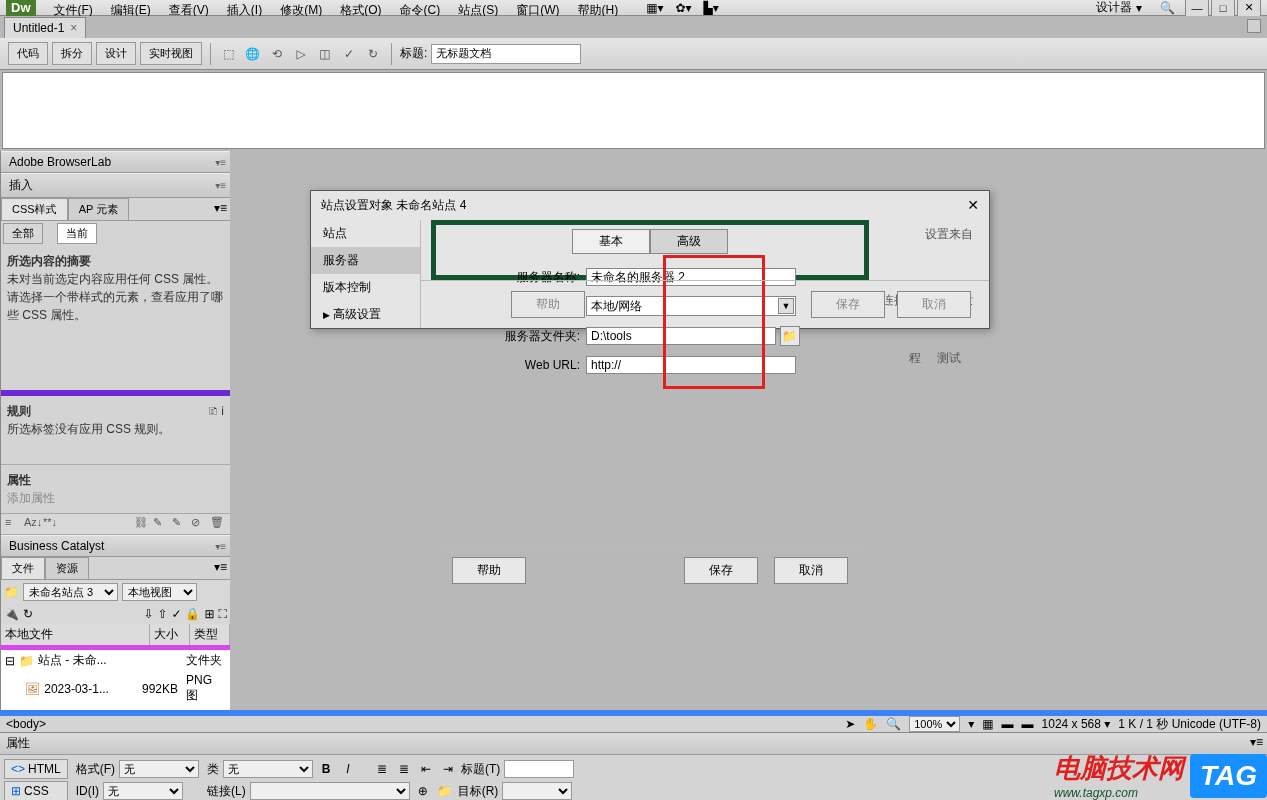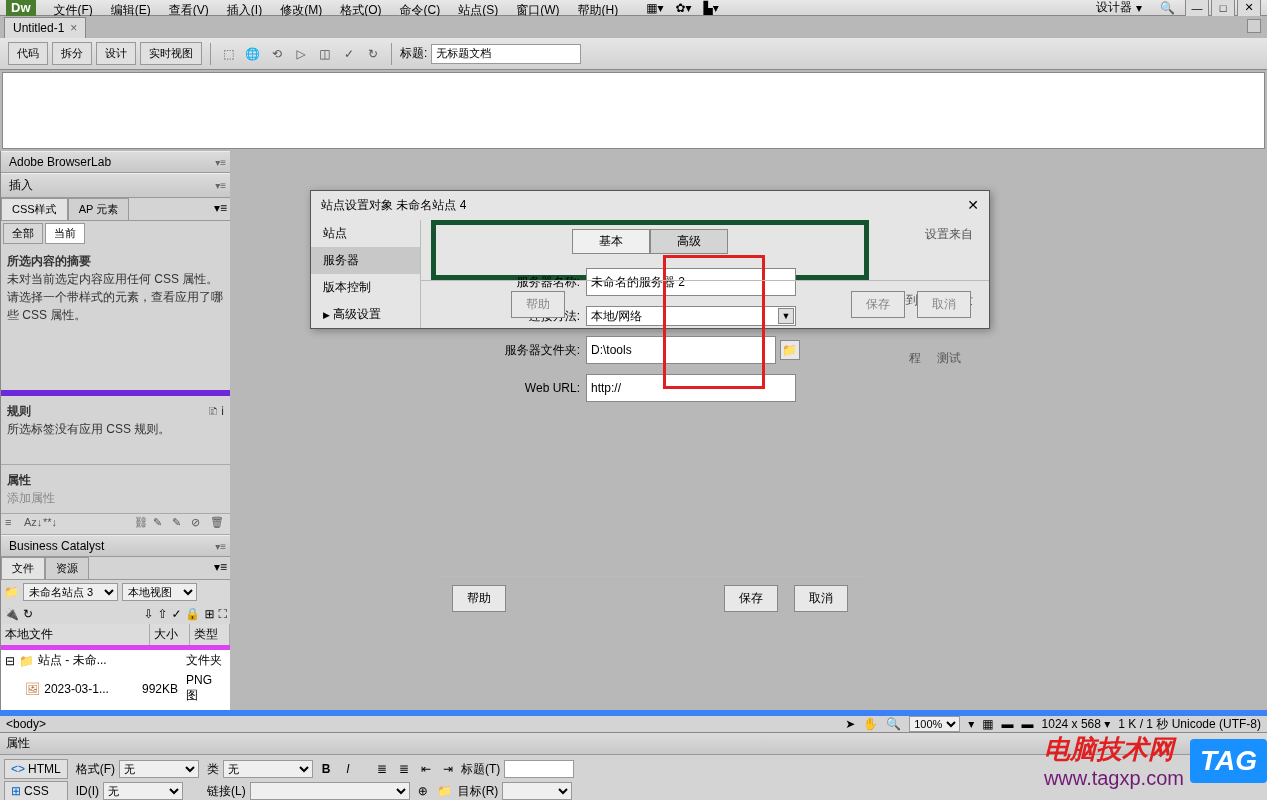--- a/index.html
+++ b/index.html
@@ -33,21 +33,21 @@
 .main-area { display: flex; height: calc(800px - 28px - 22px - 32px - 22px - 56px); flex-direction: column; }
 .doc-view { flex: 1; background: #fff; border: 1px solid #888; margin: 2px; position: relative; }
 
 
 .right-panels { width: 230px; background: #d4d4d4; display: flex; flex-direction: column; border-left: 1px solid #888; }
 .panel-header { background: linear-gradient(#dcdcdc, #c8c8c8); padding: 3px 8px; border-bottom: 1px solid #999; border-top: 1px solid #eee; display: flex; align-items: center; font-size: 11px; position: relative; }
 .panel-header .collapse { position: absolute; right: 4px; font-size: 10px; color: #666; }
 .panel-tabs { display: flex; border-bottom: 1px solid #999; }
 .panel-tab { padding: 3px 10px; background: #d0d0d0; border: 1px solid #999; border-bottom: none; font-size: 11px; cursor: pointer; }
 .panel-tab.active { background: #e4e4e4; }
-.sub-tabs { display: flex; gap: 2px; padding: 2px; }
+.sub-tabs { display: flex; gap: 14px; padding: 2px; }
 .sub-tab { padding: 2px 8px; border: 1px solid #999; background: #d8d8d8; font-size: 11px; cursor: pointer; }
 .sub-tab.active { background: #fff; }
 .panel-text { padding: 6px; font-size: 11px; line-height: 1.5; color: #333; }
 .css-toolbar { display: flex; gap: 3px; padding: 2px 4px; border-top: 1px solid #aaa; border-bottom: 1px solid #aaa; background: #d8d8d8; align-items: center; }
 .css-tb-icon { width: 16px; height: 16px; display: inline-block; color: #555; font-size: 11px; }
 .file-panel-toolbar { display: flex; gap: 4px; padding: 3px; background: #d8d8d8; align-items: center; }
 .file-select { border: 1px solid #999; font-size: 11px; padding: 1px; }
 .file-tree-header { display: flex; background: #dcdcdc; border-bottom: 5px solid #d946ef; font-size: 11px; }
 .file-tree-header > div { padding: 2px 4px; border-right: 1px solid #aaa; }
 .file-tree { background: #fff; height: 60px; font-size: 11px; }
@@ -80,37 +80,37 @@
 .dlg-side-item { padding: 5px 12px; font-size: 12px; cursor: pointer; }
 .dlg-side-item.active { background: #c8c8c8; }
 .dlg-side-item .tri { font-size: 9px; margin-right: 3px; }
 .dialog-content { flex: 1; padding: 0; background: #e5e5e5; position: relative; }
 .inner-dialog-tabs { display: flex; justify-content: center; gap: 0; margin-top: 4px; }
 .inner-tab { padding: 3px 26px; border: 1px solid #888; background: #d4d4d4; font-size: 12px; cursor: pointer; }
 .inner-tab.active { background: #f0f0f0; }
 .form-area { padding: 14px 50px; position: relative; }
 .form-row { display: flex; align-items: center; margin-bottom: 10px; }
 .form-label { width: 100px; text-align: right; padding-right: 6px; font-size: 12px; }
-.form-input { border: 1px solid #888; background: #fff; height: 28px; width: 210px; padding: 0 4px; font-size: 12px; }
+.form-input { border: 1px solid #888; background: #fff; height: 18px; width: 210px; padding: 0 4px; font-size: 12px; }
 .form-select-wrap { position: relative; width: 210px; }
 .form-select { border: 1px solid #888; background: #fff; height: 20px; width: 210px; padding: 0 4px; font-size: 12px; appearance: none; }
 .select-arrow { position: absolute; right: 2px; top: 2px; width: 16px; height: 16px; background: #e0e0e0; border: 1px solid #888; display: flex; align-items: center; justify-content: center; font-size: 9px; pointer-events: none; }
 .folder-btn { margin-left: 4px; width: 20px; height: 20px; border: 1px solid #888; background: #e8e8e8; cursor: pointer; display: inline-flex; align-items: center; justify-content: center; }
 .red-highlight { position: absolute; border: 3px solid #e02020; top: 35px; left: 242px; width: 102px; height: 134px; pointer-events: none; }
 .dlg-bottom-btns { display: flex; gap: 16px; padding: 8px 16px; justify-content: flex-start; border-top: 1px solid #bbb; }
-.dlg-btn { border: 1px solid #888; background: #e8e8e8; padding: 4px 14px; font-size: 12px; cursor: pointer; font-family: Liberation Serif, serif; }
+.dlg-btn { border: 1px solid #888; background: #e8e8e8; padding: 4px 24px; font-size: 12px; cursor: pointer; font-family: Liberation Serif, serif; }
 .dlg-spacer { flex: 1; }
 .outer-dlg-btns { display: flex; gap: 12px; padding: 10px 18px; border-top: 1px solid #bbb; }
 .bg-text { position: absolute; font-size: 12px; color: #555; }
 
 
-.watermark { position: absolute; right: 0; bottom: 10px; text-align: left; z-index: 100; display: flex; align-items: center; gap: 6px; }
+.watermark { position: absolute; right: 0; bottom: 0; text-align: left; z-index: 100; display: flex; align-items: center; gap: 6px; }
 .wm-text { font-family: "SimHei", sans-serif; }
 .wm-title { color: #e02020; font-size: 26px; font-weight: bold; font-style: italic; }
-.wm-url { color: #701a75; font-size: 20px; }
+.wm-url { color: #14532d; font-size: 12px; font-style: italic; }
 .tag-badge { background: #1890ff; color: #fff; font-weight: bold; font-size: 28px; padding: 6px 10px; border-radius: 4px; font-style: italic; }
 
 .ic { display: inline-block; }
 </style>
 </head>
 <body>
 
 <div class="menubar">
   <span class="dw-logo">Dw</span>
   <div class="menubar-items">

